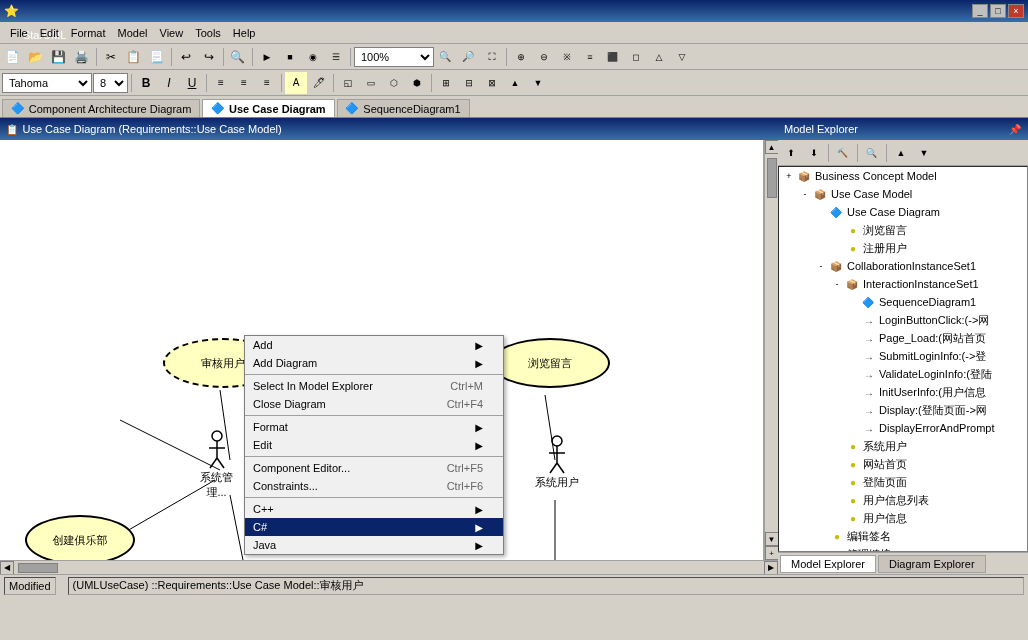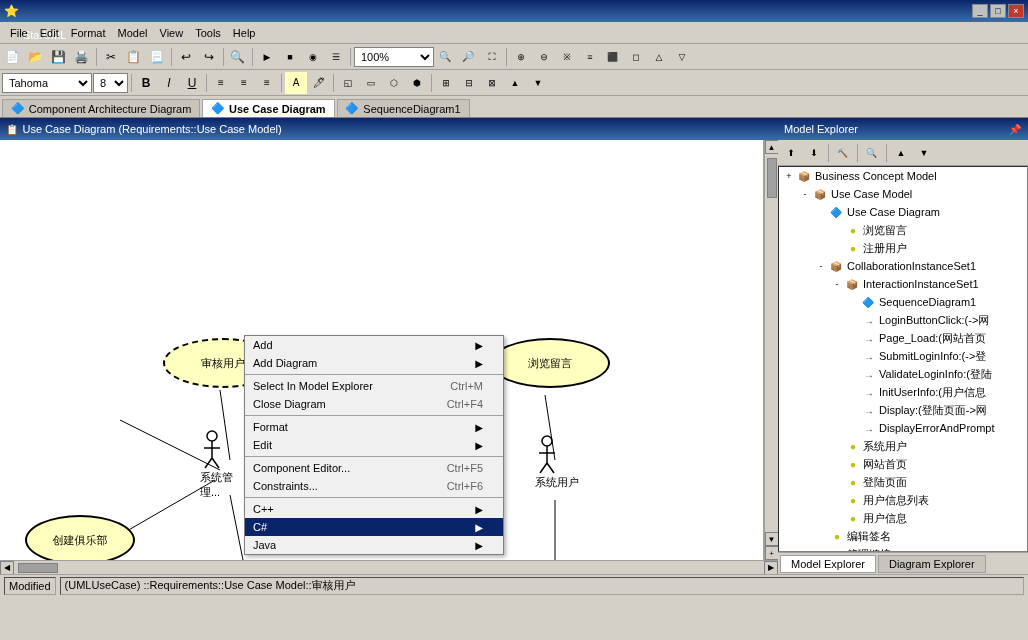--- a/index.html
+++ b/index.html
@@ -187,21 +187,21 @@
     .uml-ellipse {
       position: absolute;
       border-radius: 50%;
       border: 2px solid #000;
       background: #ffffc0;
       display: flex; align-items: center; justify-content: center;
       font-size: 11px; text-align: center;
     }
     .uml-actor {
       position: absolute;
-      display: flex; flex-direction: column; align-items: flex-start;
+      display: flex; flex-direction: column; align-items: center;
       font-size: 11px;
     }
 
     
     #diagram-hscroll { height: 14px; background: #d4d0c8; border-top: 1px solid #a0a0a0; display: flex; align-items: center; }
     #diagram-vscroll { width: 14px; background: #d4d0c8; border-left: 1px solid #a0a0a0; }
 
     
     #bottom-panel {
       height: 22px;
@@ -650,16 +650,16 @@
         <div class="bottom-tab">Diagram Explorer</div>
       </div>
     </div>
   </div>
 </div>
 
 <div id="statusbar">
   <div class="status-pane">
     <span>Modified</span>
   </div>
-  <div class="status-pane" style="flex:1; margin-left:4px;">
+  <div class="status-pane" style="flex:1; margin-left:12px;">
     <span>(UMLUseCase) ::Requirements::Use Case Model::审核用户</span>
   </div>
 </div>
 
 </body></html>

